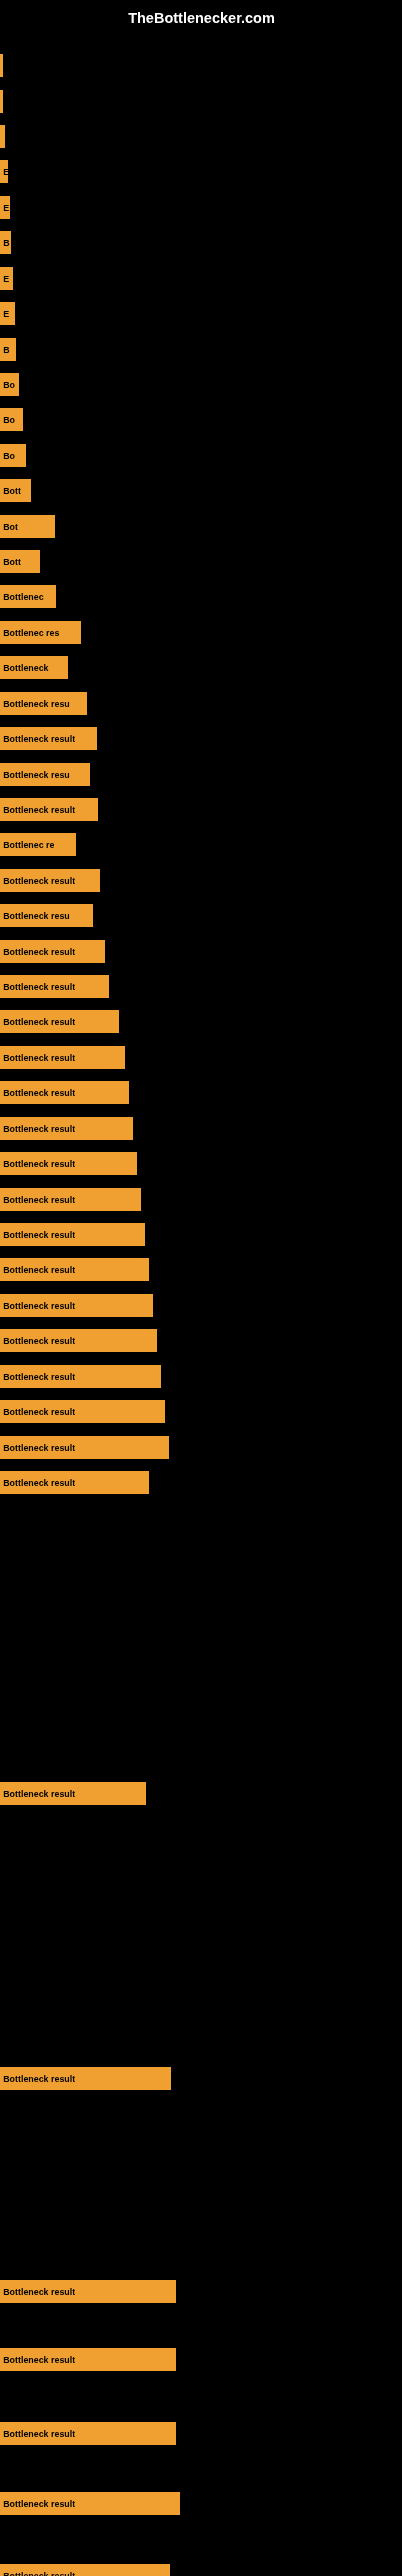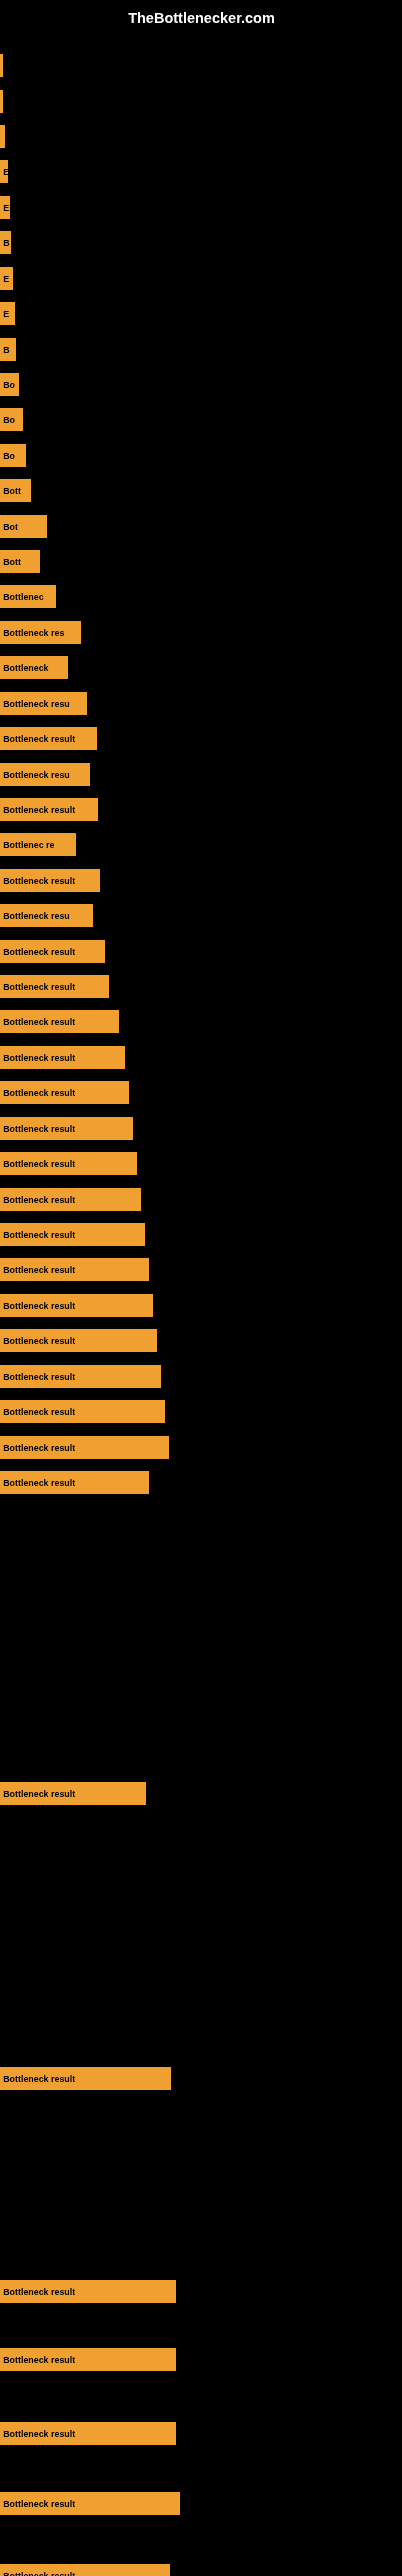--- a/index.html
+++ b/index.html
@@ -121,37 +121,37 @@
       <div class="bar" style="width: 26px;">
         <span class="bar-label">Bo</span>
       </div>
     </div>
     <div class="bar-row" style="position: absolute; top: 449px; left: 0px; width: 403px; height: 29px;">
       <div class="bar" style="width: 31px;">
         <span class="bar-label">Bott</span>
       </div>
     </div>
     <div class="bar-row" style="position: absolute; top: 485px; left: 0px; width: 403px; height: 29px;">
-      <div class="bar" style="width: 47px;">
+      <div class="bar" style="width: 55px;">
         <span class="bar-label">Bot</span>
       </div>
     </div>
     <div class="bar-row" style="position: absolute; top: 520px; left: 0px; width: 403px; height: 29px;">
       <div class="bar" style="width: 40px;">
         <span class="bar-label">Bott</span>
       </div>
     </div>
     <div class="bar-row" style="position: absolute; top: 555px; left: 0px; width: 340px; height: 29px;">
       <div class="bar" style="width: 56px;">
         <span class="bar-label">Bottlenec</span>
       </div>
     </div>
     <div class="bar-row" style="position: absolute; top: 591px; left: 0px; width: 403px; height: 29px;">
       <div class="bar" style="width: 81px;">
-        <span class="bar-label">Bottleneck res</span>
+        <span class="bar-label">Bottlenec res</span>
       </div>
     </div>
     <div class="bar-row" style="position: absolute; top: 626px; left: 0px; width: 403px; height: 29px;">
       <div class="bar" style="width: 68px;">
         <span class="bar-label">Bottleneck</span>
       </div>
     </div>
     <div class="bar-row" style="position: absolute; top: 662px; left: 0px; width: 403px; height: 29px;">
       <div class="bar" style="width: 87px;">
         <span class="bar-label">Bottleneck resu</span>

